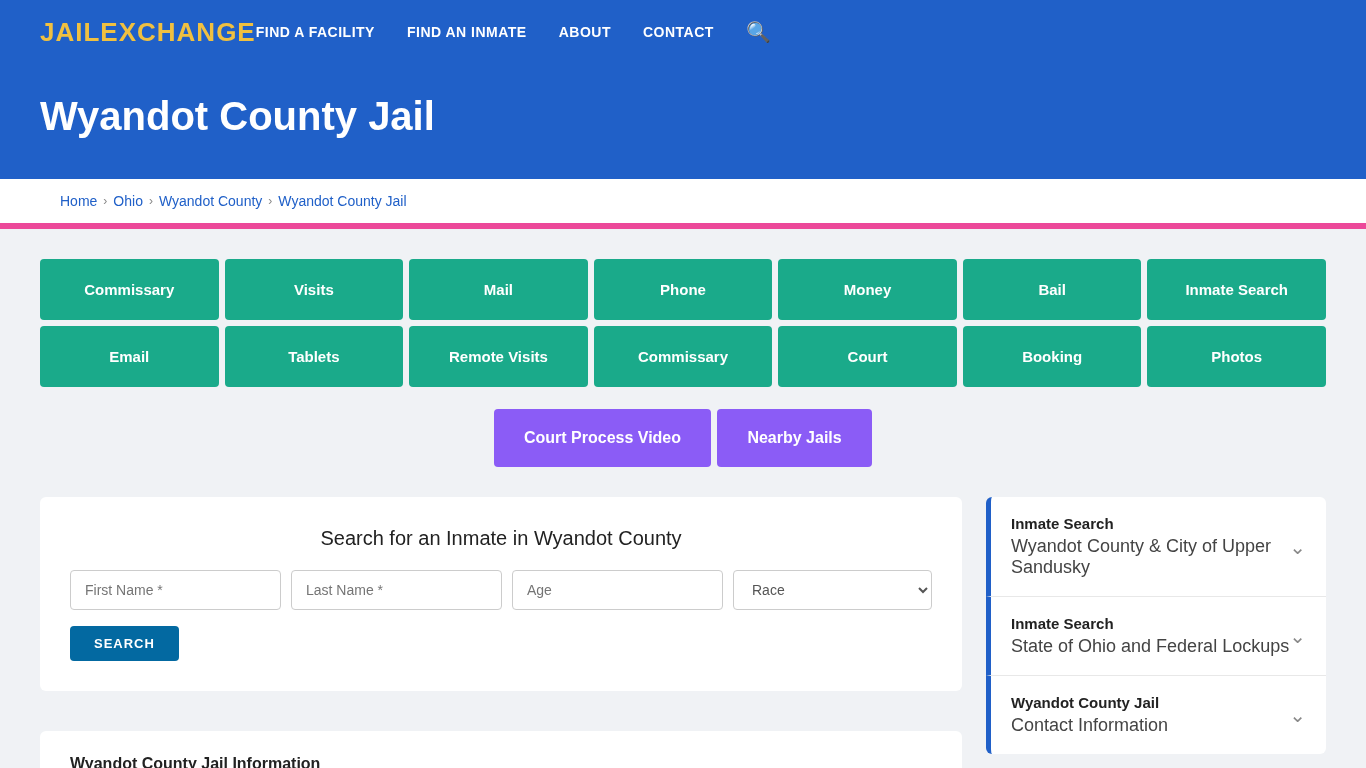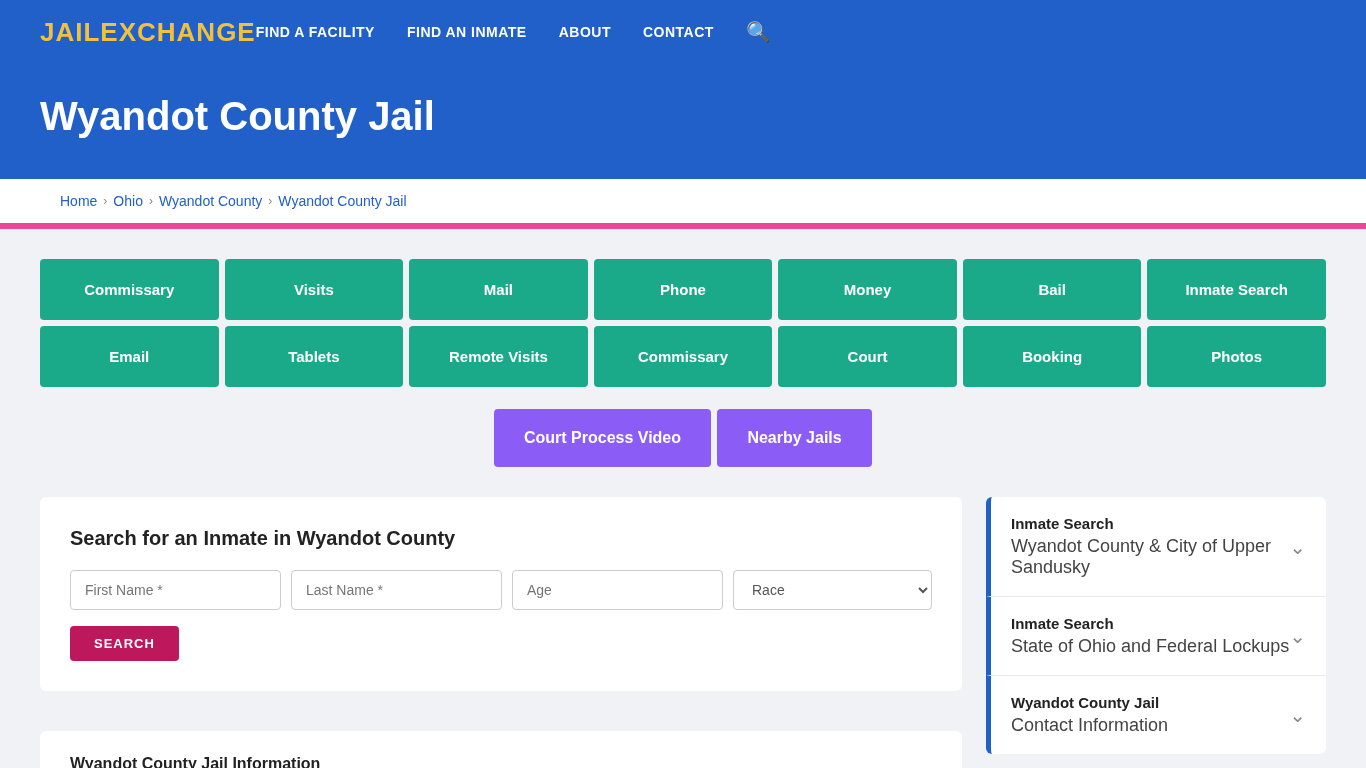--- a/index.html
+++ b/index.html
@@ -129,22 +129,23 @@
     }
 
     
     .search-panel {
       background: white;
       border-radius: 6px;
       padding: 30px;
       flex: 1;
     }
     .search-panel h2 {
+      text-align: center;
       font-size: 20px;
-      font-weight: 700;
+      font-weight: 400;
       margin-bottom: 20px;
       color: #222;
     }
     .search-form-row {
       display: flex;
       gap: 10px;
       margin-bottom: 16px;
     }
     .search-form-row input,
     .search-form-row select {
@@ -153,21 +154,21 @@
       border: 1px solid #ccc;
       border-radius: 4px;
       font-size: 14px;
       color: #555;
     }
     .search-form-row select {
       flex: 1.2;
       background: white;
     }
     .search-btn {
-      background: #be185d;
+      background: #0369a1;
       color: white;
       border: none;
       border-radius: 4px;
       padding: 10px 24px;
       font-size: 13px;
       font-weight: 700;
       letter-spacing: 1px;
       cursor: pointer;
     }
 

